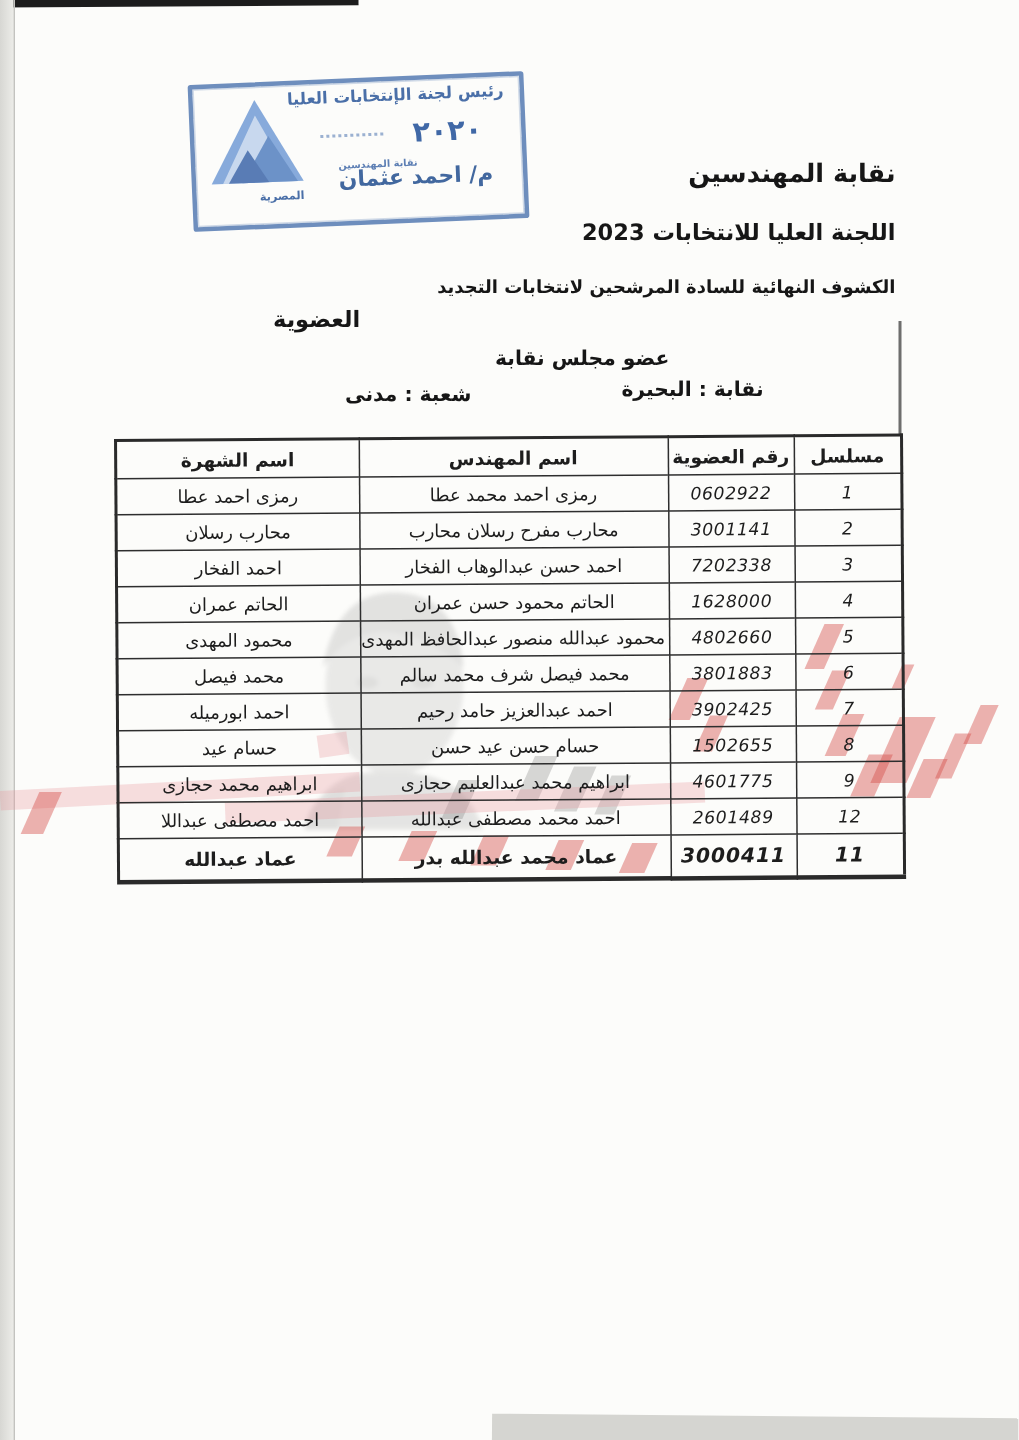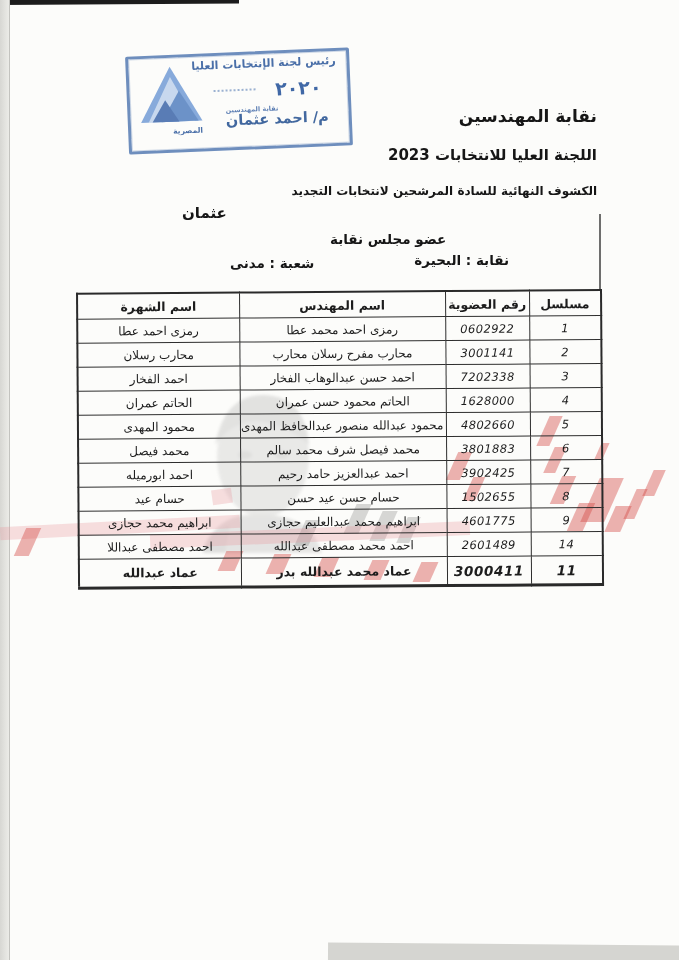--- a/index.html
+++ b/index.html
@@ -130,21 +130,21 @@
     <div class="s-dotted"></div>
     <div class="s-year">٢٠٢٠</div>
     <div class="s-sub">نقابة المهندسين</div>
     <div class="s-name">م/ احمد عثمان</div>
     <div class="s-caption">المصرية</div>
   </div>
 
   <div class="hdr org">نقابة المهندسين</div>
   <div class="hdr committee">اللجنة العليا للانتخابات 2023</div>
   <div class="hdr title1">الكشوف النهائية للسادة المرشحين لانتخابات التجديد</div>
-  <div class="hdr title2">عثمان</div>
+  <div class="hdr title2">العضوية</div>
   <div class="hdr position">عضو مجلس نقابة</div>
   <div class="hdr syndicate">نقابة : البحيرة</div>
   <div class="hdr division">شعبة : مدنى</div>
 
   <div class="stray-vline"></div>
 
   <table class="roster" dir="rtl">
     <colgroup>
       <col style="width:72px">
         <col style="width:84px">
@@ -208,21 +208,21 @@
       <td>حسام حسن عيد حسن</td>
       <td>حسام عيد</td>
     </tr>
         <tr>
       <td class="num">9</td>
       <td class="num">4601775</td>
       <td>ابراهيم محمد عبدالعليم حجازى</td>
       <td>ابراهيم محمد حجازى</td>
     </tr>
         <tr>
-      <td class="num">14</td>
+      <td class="num">12</td>
       <td class="num">2601489</td>
       <td>احمد محمد مصطفى عبدالله</td>
       <td>احمد مصطفى عبداللا</td>
     </tr>
         <tr class="bold-row">
       <td class="num">11</td>
       <td class="num">3000411</td>
       <td>عماد محمد عبدالله بدر</td>
       <td>عماد عبدالله</td>
     </tr>

